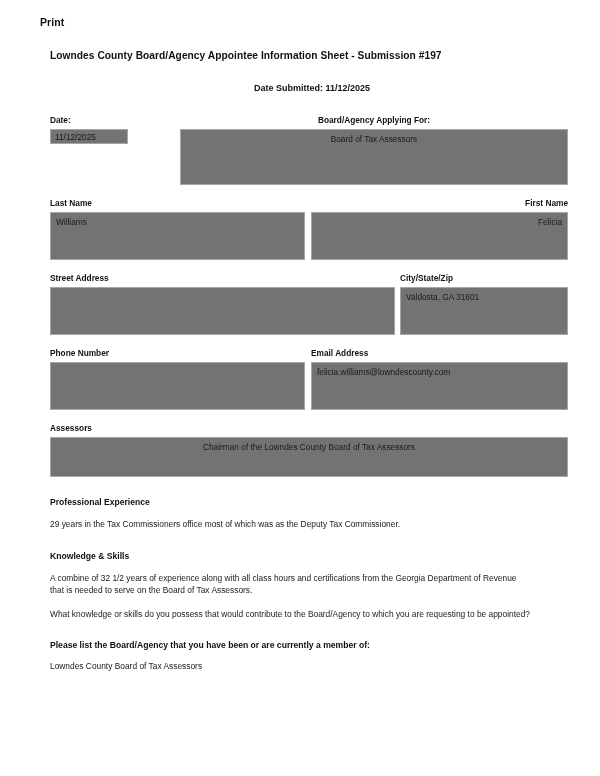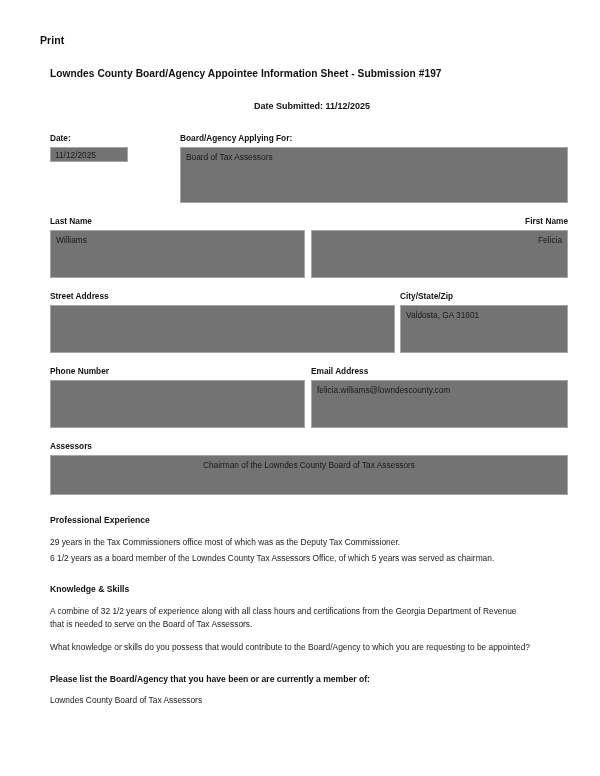--- a/index.html
+++ b/index.html
@@ -12,21 +12,21 @@
     background: #ffffff;
     font-family: "Liberation Sans", sans-serif;
     color: #1a1a1a;
     -webkit-font-smoothing: antialiased;
   }
   .page {
     position: relative;
     width: 600px;
     height: 776px;
     box-sizing: border-box;
-    padding: 34px 26px 0 40px;
+    padding: 16px 26px 0 40px;
   }
   .print-label {
     font-size: 10.5px;
     font-weight: bold;
     color: #111;
     margin: 0 0 22px 0;
     letter-spacing: 0.1px;
   }
   .doc-title {
     font-size: 10.2px;
@@ -73,20 +73,21 @@
     height: 15px;
     padding: 2px 4px;
     font-size: 8.3px;
   }
   .col-date {
     width: 130px;
     flex: 0 0 130px;
   }
   .col-board {
     flex: 1 1 auto;
+    text-align: center;
   }
   .board-box {
     height: 56px;
   }
   .block {
     margin-bottom: 13px;
   }
   .half-left {
     flex: 0 0 255px;
     width: 255px;
@@ -209,21 +210,20 @@
     </div>
 
     <div class="block">
       <span class="field-label">Assessors</span>
       <div class="box occupation-box">Chairman of the Lowndes County Board of Tax Assessors</div>
     </div>
 
     <div>
       <div class="section-head">Professional Experience</div>
       <p class="para">29 years in the Tax Commissioners office most of which was as the Deputy Tax Commissioner.</p>
-      <p class="para">6 1/2 years as a board member of the Lowndes County Tax Assessors Office, of which 5 years was served as chairman.</p>
     </div>
 
     <div>
       <div class="section-head">Knowledge &amp; Skills</div>
       <p class="para wide para-gap">A combine of 32 1/2 years of experience along with all class hours and certifications from the Georgia Department of Revenue that is needed to serve on the Board of Tax Assessors.</p>
       <p class="para wide">What knowledge or skills do you possess that would contribute to the Board/Agency to which you are requesting to be appointed?</p>
     </div>
 
     <div>
       <div class="section-head">Please list the Board/Agency that you have been or are currently a member of:</div>

